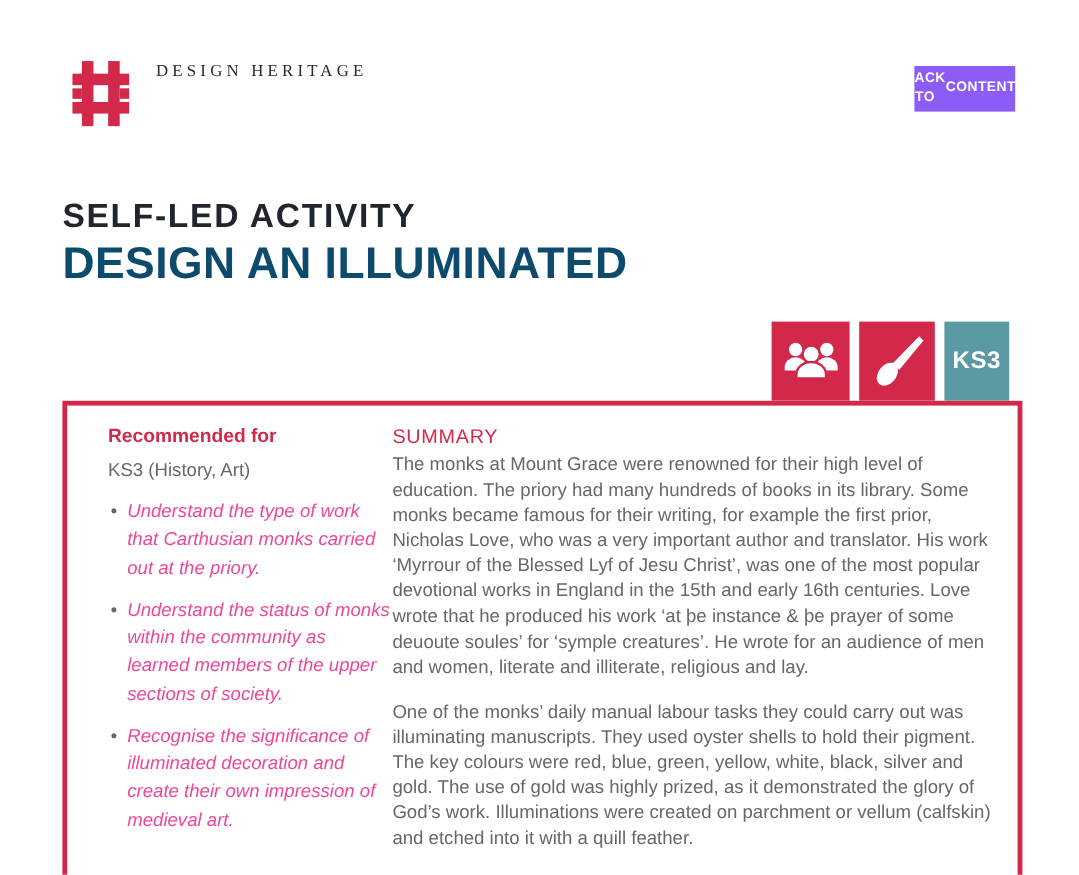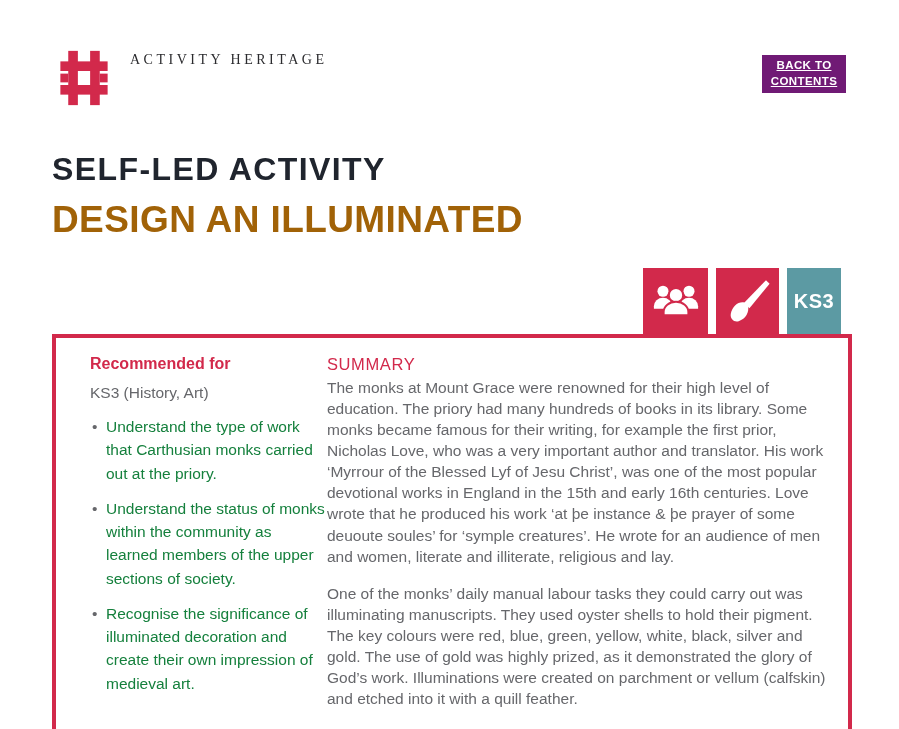--- a/index.html
+++ b/index.html
@@ -16,36 +16,35 @@
   .brand-text { margin-left:18px; padding-top:6px; }
   .brand-line1 {
     font-family:"Liberation Serif", serif; font-size:14px; letter-spacing:3.5px;
     color:#2b2b2e; font-weight:400;
   }
   .brand-line2 {
     font-size:28px; letter-spacing:3px; color:#2c2c30; font-weight:400; margin-top:5px;
   }
   .back-btn {
     position:absolute; left:762px; top:55px; width:84px; height:38px;
-    background:#701a75; color:#ffffff; border:none; cursor:pointer;
+    background:#8b5cf6; color:#ffffff; border:none; cursor:pointer;
     font-family:"Liberation Sans", sans-serif;
     font-size:11.5px; font-weight:bold; letter-spacing:0.4px; line-height:1.35;
-    display:flex; flex-direction:column; align-items:center; justify-content:center;
+    display:flex; flex-direction:row; align-items:center; justify-content:center;
     text-align:center;
-    text-decoration:underline;
   }
 
   
   .kicker {
-    position:absolute; left:52px; top:151px;
-    font-size:32px; font-weight:bold; letter-spacing:1.4px; color:#20252e;
+    position:absolute; left:52px; top:164px;
+    font-size:28px; font-weight:bold; letter-spacing:1.4px; color:#20252e;
   }
   .main-title {
     position:absolute; left:52px; top:195px;
-    font-size:37px; font-weight:bold; letter-spacing:0.4px; color:#a16207; line-height:1.35;text-align:center;
+    font-size:37px; font-weight:bold; letter-spacing:0.4px; color:#0c4a6e; line-height:1.35;text-align:center;
   }
 
   
   .badge { position:absolute; top:268px; height:66px; display:flex; align-items:center; justify-content:center; }
   .badge-red { background:#d2294b; }
   .badge-group { left:643px; width:65px; }
   .badge-brush { left:716px; width:63px; }
   .badge-ks { left:787px; width:54px; background:#5c9aa3; color:#ffffff;
               font-size:20px; font-weight:bold; letter-spacing:0.5px; }
   .badge svg { display:block; }
@@ -58,22 +57,22 @@
   .col-left { position:absolute; left:34px; top:17px; width:236px; }
   .col-right { position:absolute; left:271px; top:17px; width:512px; }
 
   .red-heading { color:#d2294b; font-size:16px; font-weight:700; }
   .summary-heading { color:#d2294b; font-size:16.5px; font-weight:400; letter-spacing:0.6px; }
 
   .rec-value { color:#66676b; font-size:15.5px; margin-top:11px; }
   .objectives-heading { margin-top:40px; }
   .objectives-list { list-style:none; margin-top:13px; }
   .objectives-list li {
-    position:relative; padding-left:16px; color:#15803d; font-size:15.5px;
-    line-height:1.5; margin-bottom:12px;
+    position:relative; padding-left:16px; color:#ec4899; font-size:15.5px;
+    line-height:1.5; margin-bottom:12px;font-style:italic;
   }
   .objectives-list li::before { content:"\2022"; position:absolute; left:2px; top:0; color:#66676b; }
 
   .summary-para { color:#66676b; font-size:15.5px; line-height:1.36; margin-top:3px; }
   .summary-para + .summary-para { margin-top:16px; }
 </style>
 </head>
 <body>
 
 <div class="page">
@@ -85,21 +84,21 @@
           <rect x="14" y="4" width="11" height="62"></rect>
           <rect x="39" y="4" width="11" height="62"></rect>
           <rect x="5" y="16" width="54" height="11"></rect>
           <rect x="5" y="43" width="54" height="11"></rect>
           <rect x="5" y="30" width="9" height="10"></rect>
           <rect x="50" y="30" width="9" height="10"></rect>
         </g>
       </svg>
     </span>
     <span class="brand-text">
-      <span class="brand-line1" style="display:block">ACTIVITY HERITAGE</span>
+      <span class="brand-line1" style="display:block">DESIGN HERITAGE</span>
     </span>
   </div>
 
   <button class="back-btn">
     <span>BACK TO</span>
     <span>CONTENTS</span>
   </button>
 
   <div class="kicker">SELF-LED ACTIVITY</div>
   <div class="main-title">

